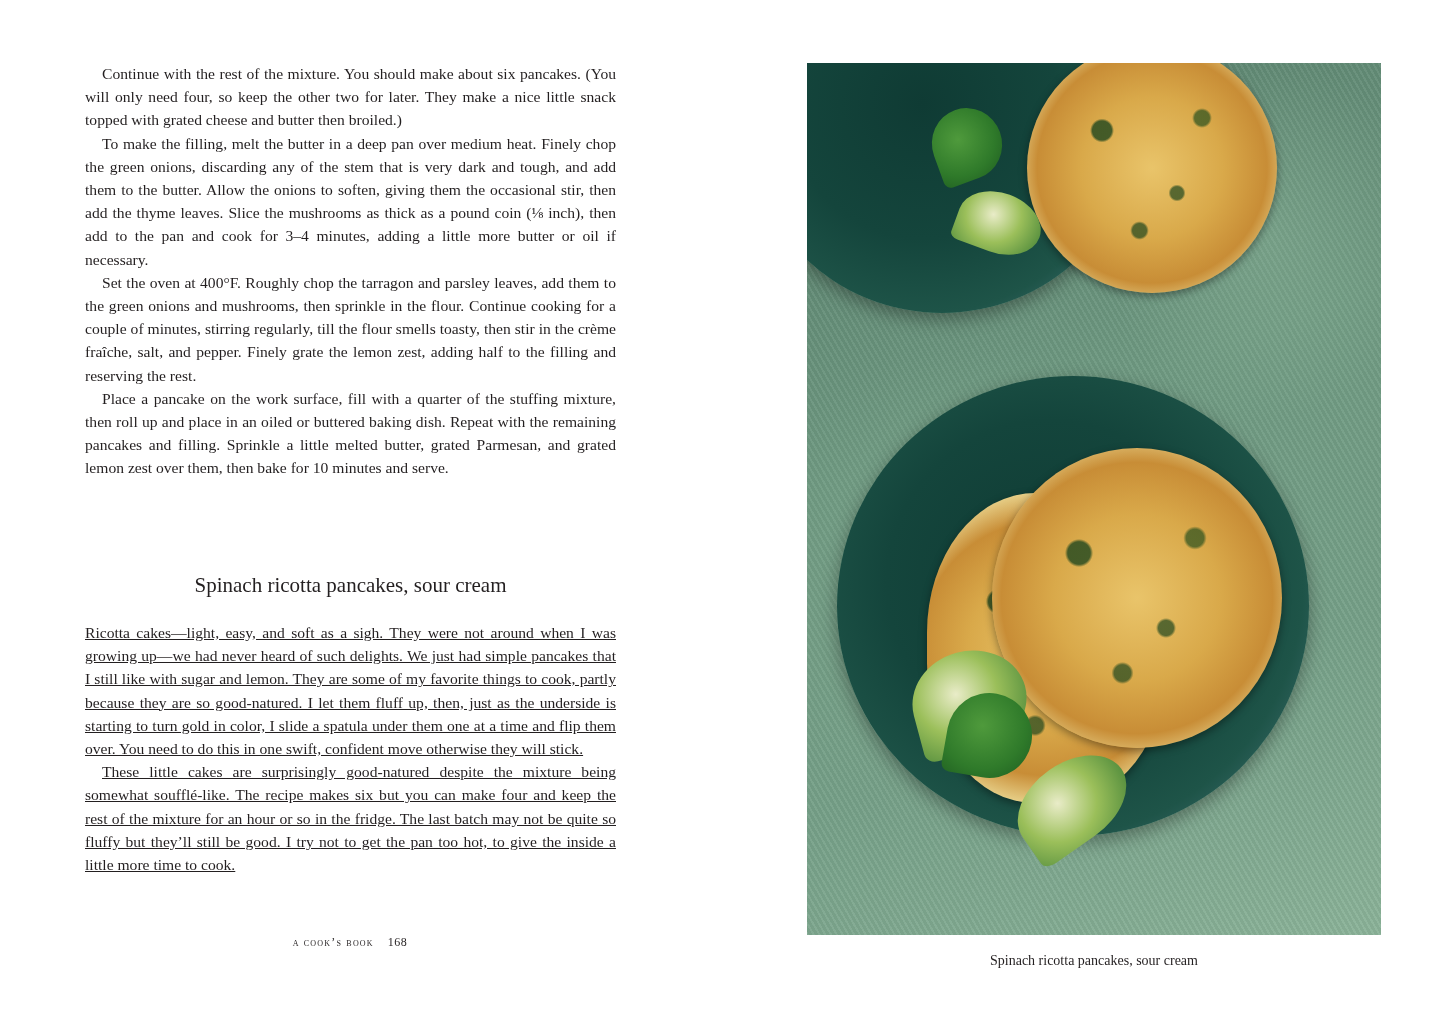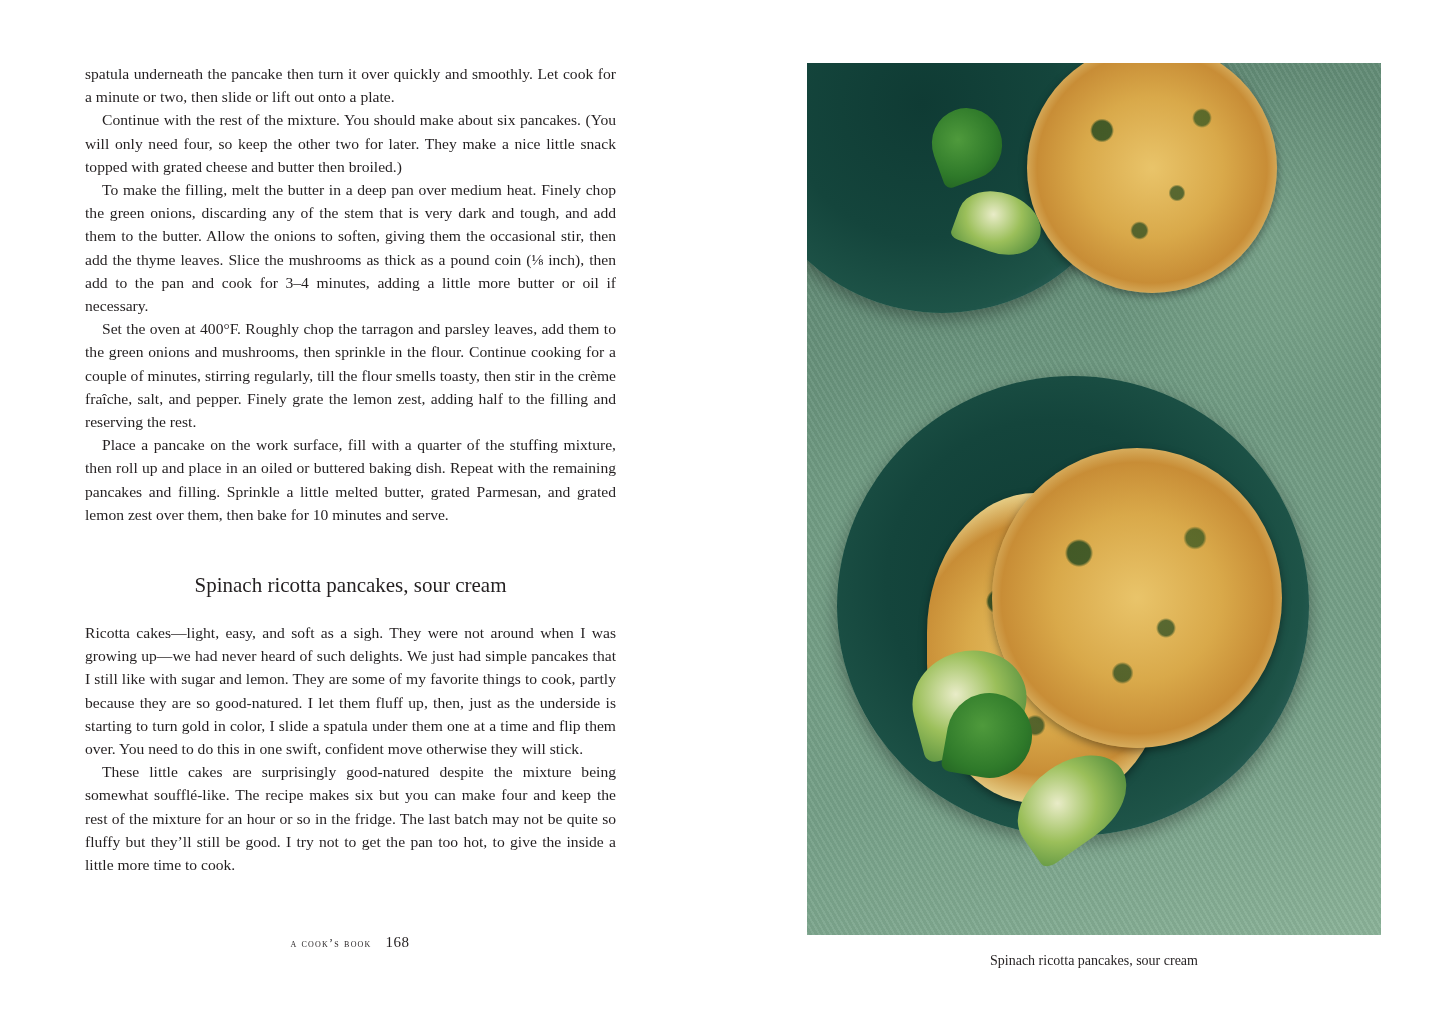--- a/index.html
+++ b/index.html
@@ -1,24 +1,24 @@
 <!DOCTYPE html>
 <html><head>
 <meta charset="utf-8">
 <style>
   html,body{margin:0;padding:0;background:#ffffff;}
   body{width:1445px;height:1020px;position:relative;overflow:hidden;font-family:"Liberation Serif","DejaVu Serif",serif;color:#231f20;}
   .page-left{position:absolute;left:85px;top:62px;width:531px;}
   .para{margin:0;font-size:15.6px;line-height:23.2px;text-align:justify;text-align-last:left;}
   .para.indent{text-indent:17px;}
   .section-title{position:absolute;left:85px;top:572px;width:531px;text-align:center;font-size:21px;line-height:26px;margin:0;font-weight:normal;}
-  .page-left-2{position:absolute;left:85px;top:621px;width:531px;}
+  .page-left-2{position:absolute;left:85px;top:621px;width:531px;text-decoration:underline;}
   .folio{position:absolute;left:0;top:934px;width:700px;text-align:center;font-size:13px;letter-spacing:1.2px;}
   .folio .run{font-variant:small-caps;text-transform:lowercase;font-size:12px;}
-  .folio .num{margin-left:14px;font-size:15px;letter-spacing:0.5px;}
+  .folio .num{margin-left:14px;font-size:12px;letter-spacing:0.5px;}
   .photo{position:absolute;left:807px;top:63px;width:574px;height:872px;overflow:hidden;
     background:
       radial-gradient(ellipse 40% 30% at 80% 20%, rgba(160,200,170,0.25), transparent 70%),
       radial-gradient(ellipse 60% 40% at 30% 60%, rgba(140,180,150,0.2), transparent 70%),
       repeating-linear-gradient(60deg, rgba(255,255,255,0.05) 0 2px, rgba(0,0,0,0.04) 2px 5px),
       linear-gradient(160deg,#587f6c 0%,#6f9a82 40%,#76a088 70%,#8bb399 100%);}
   .plate{position:absolute;border-radius:50%;
     background:radial-gradient(circle at 45% 45%, #0f3b34 0%, #14453c 45%, #1e5448 70%, #3a6a6a 85%, #4c6f76 92%, #6a6158 97%, #6f6a5f 100%);
     box-shadow:0 6px 18px rgba(0,0,0,0.35);}
   .plate-top{left:-60px;top:-130px;width:390px;height:380px;}
@@ -36,21 +36,20 @@
   .pc-bottom{left:185px;top:385px;width:290px;height:300px;}
   .leaf{position:absolute;border-radius:50% 50% 50% 10%;
     background:radial-gradient(circle at 40% 40%,#4f9a3c 0%,#2f7a2a 60%,#1d5a20 100%);}
   .leaf.var{background:radial-gradient(circle at 40% 40%,#e9ecc8 0%,#9bbf5a 45%,#3f7f35 100%);}
   .caption{position:absolute;left:807px;top:953px;width:574px;text-align:center;font-size:14px;}
 </style>
 </head>
 <body>
 
 <div class="page-left">
-  <p class="para">spatula underneath the pancake then turn it over quickly and smoothly. Let cook for a minute or two, then slide or lift out onto a plate.</p>
   <p class="para indent">Continue with the rest of the mixture. You should make about six pancakes. (You will only need four, so keep the other two for later. They make a nice little snack topped with grated cheese and butter then broiled.)</p>
   <p class="para indent">To make the filling, melt the butter in a deep pan over medium heat. Finely chop the green onions, discarding any of the stem that is very dark and tough, and add them to the butter. Allow the onions to soften, giving them the occasional stir, then add the thyme leaves. Slice the mushrooms as thick as a pound coin (⅛ inch), then add to the pan and cook for 3–4 minutes, adding a little more butter or oil if necessary.</p>
   <p class="para indent">Set the oven at 400°F. Roughly chop the tarragon and parsley leaves, add them to the green onions and mushrooms, then sprinkle in the flour. Continue cooking for a couple of minutes, stirring regularly, till the flour smells toasty, then stir in the crème fraîche, salt, and pepper. Finely grate the lemon zest, adding half to the filling and reserving the rest.</p>
   <p class="para indent">Place a pancake on the work surface, fill with a quarter of the stuffing mixture, then roll up and place in an oiled or buttered baking dish. Repeat with the remaining pancakes and filling. Sprinkle a little melted butter, grated Parmesan, and grated lemon zest over them, then bake for 10 minutes and serve.</p>
 </div>
 
 <h2 class="section-title">Spinach ricotta pancakes, sour cream</h2>
 
 <div class="page-left-2">
   <p class="para">Ricotta cakes—light, easy, and soft as a sigh. They were not around when I was growing up—we had never heard of such delights. We just had simple pancakes that I still like with sugar and lemon. They are some of my favorite things to cook, partly because they are so good-natured. I let them fluff up, then, just as the underside is starting to turn gold in color, I slide a spatula under them one at a time and flip them over. You need to do this in one swift, confident move otherwise they will stick.</p>

